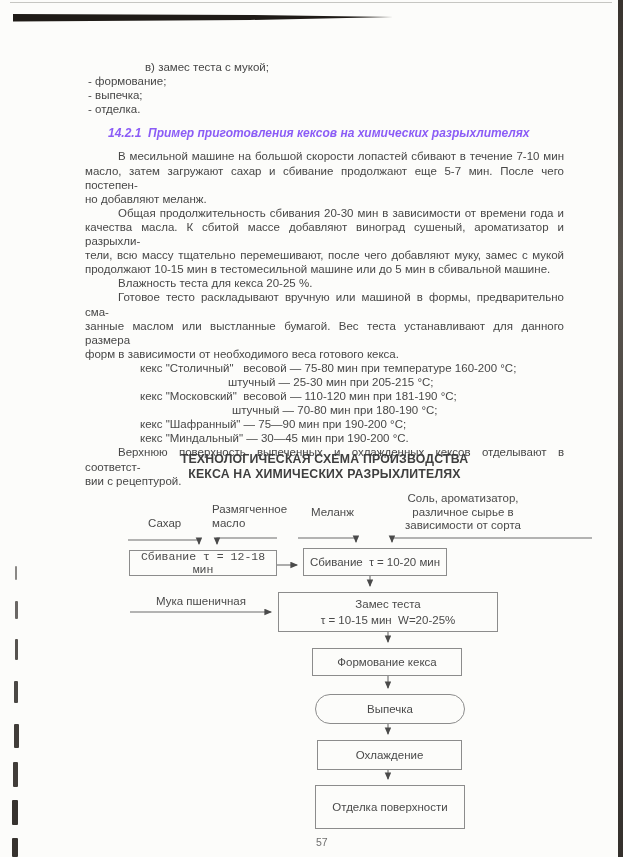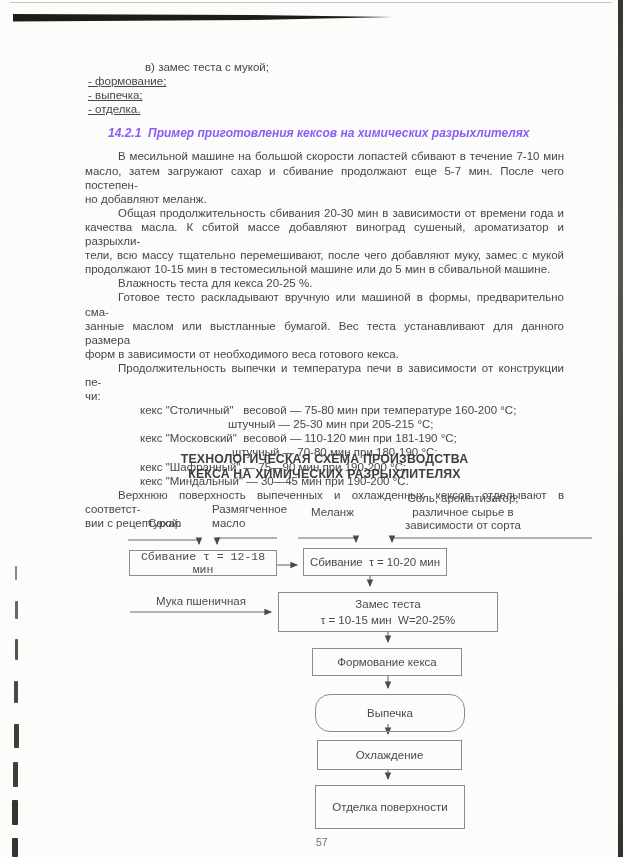--- a/index.html
+++ b/index.html
@@ -12,21 +12,21 @@
   
   .edge-band{position:absolute;right:0;top:0;width:5px;height:857px;
     background:linear-gradient(to bottom,#38332e,#5a554f 30%,#45403c 70%,#34302c);}
   .binding-mark{position:absolute;background:#2c2824;border-radius:1px;}
   
   .textcol{position:absolute;left:85px;top:60px;width:479px;font-size:11.5px;line-height:14.1px;}
   .ln{min-height:14.1px;}
   .jst{text-align:justify;text-align-last:justify;}
   .ind{text-indent:33px;}
   .intro-v{padding-left:60px;}
-  .dash-item{padding-left:3px;text-decoration:underline;}
+  .dash-item{padding-left:3px;}
   .heading{font-weight:bold;font-style:italic;font-size:12px;color:#8b5cf6;
     margin:10px 0 9px 23px;white-space:pre;}
   .bake-list .ln{white-space:pre;}
   .bake-list .ln:nth-child(1),.bake-list .ln:nth-child(3),
   .bake-list .ln:nth-child(5),.bake-list .ln:nth-child(6){padding-left:55px;}
   .bake-list .ln:nth-child(2){padding-left:143px;}
   .bake-list .ln:nth-child(4){padding-left:147px;}
   
   .dtitle{position:absolute;left:85px;top:452px;width:479px;text-align:center;
     font-size:12.3px;font-weight:600;letter-spacing:.2px;color:#3f3f3f;line-height:15px;}
@@ -77,24 +77,20 @@
       <div class="ln">продолжают 10-15 мин в тестомесильной машине или до 5 мин в сбивальной машине.</div>
     </div>
     <div>
       <div class="ln ind">Влажность теста для кекса 20-25 %.</div>
     </div>
     <div>
       <div class="ln jst ind">Готовое тесто раскладывают вручную или машиной в формы, предварительно сма-</div>
       <div class="ln jst">занные маслом или выстланные бумагой. Вес теста устанавливают для данного размера</div>
       <div class="ln">форм в зависимости от необходимого веса готового кекса.</div>
     </div>
-    <div>
-      <div class="ln jst ind">Продолжительность выпечки и температура печи в зависимости от конструкции пе-</div>
-      <div class="ln">чи:</div>
-    </div>
 
     <div class="bake-list">
       <div class="ln">кекс "Столичный"   весовой — 75-80 мин при температуре 160-200 °С;</div>
       <div class="ln">штучный — 25-30 мин при 205-215 °С;</div>
       <div class="ln">кекс "Московский"  весовой — 110-120 мин при 181-190 °С;</div>
       <div class="ln">штучный — 70-80 мин при 180-190 °С;</div>
       <div class="ln">кекс "Шафранный" — 75—90 мин при 190-200 °С;</div>
       <div class="ln">кекс "Миндальный" — 30—45 мин при 190-200 °С.</div>
     </div>
 
@@ -143,19 +139,19 @@
   </div>
   <div class="flabel" style="left:156px;top:595px;">Мука пшеничная</div>
 
   <div class="fbox" style="left:129px;top:550px;width:148px;height:26px;font-family:Liberation Mono, monospace;">Сбивание τ = 12-18 мин</div>
   <div class="fbox pre" style="left:303px;top:548px;width:144px;height:28px;">Сбивание  τ = 10-20 мин</div>
   <div class="fbox" style="left:278px;top:592px;width:220px;height:40px;flex-direction:column;line-height:16px;">
     <div class="pre" style="white-space:pre">Замес теста</div>
     <div class="pre" style="white-space:pre">τ = 10-15 мин  W=20-25%</div>
   </div>
   <div class="fbox" style="left:312px;top:648px;width:150px;height:28px;">Формование кекса</div>
-  <div class="fbox" style="left:315px;top:694px;width:150px;height:38px;border-radius:15px;">Выпечка</div>
+  <div class="fbox" style="left:315px;top:694px;width:150px;height:30px;border-radius:15px;">Выпечка</div>
   <div class="fbox" style="left:317px;top:740px;width:145px;height:30px;">Охлаждение</div>
   <div class="fbox" style="left:315px;top:785px;width:150px;height:44px;">Отделка поверхности</div>
 
   <div class="pagenum">57</div>
 
 </div>
 
 </body></html>

